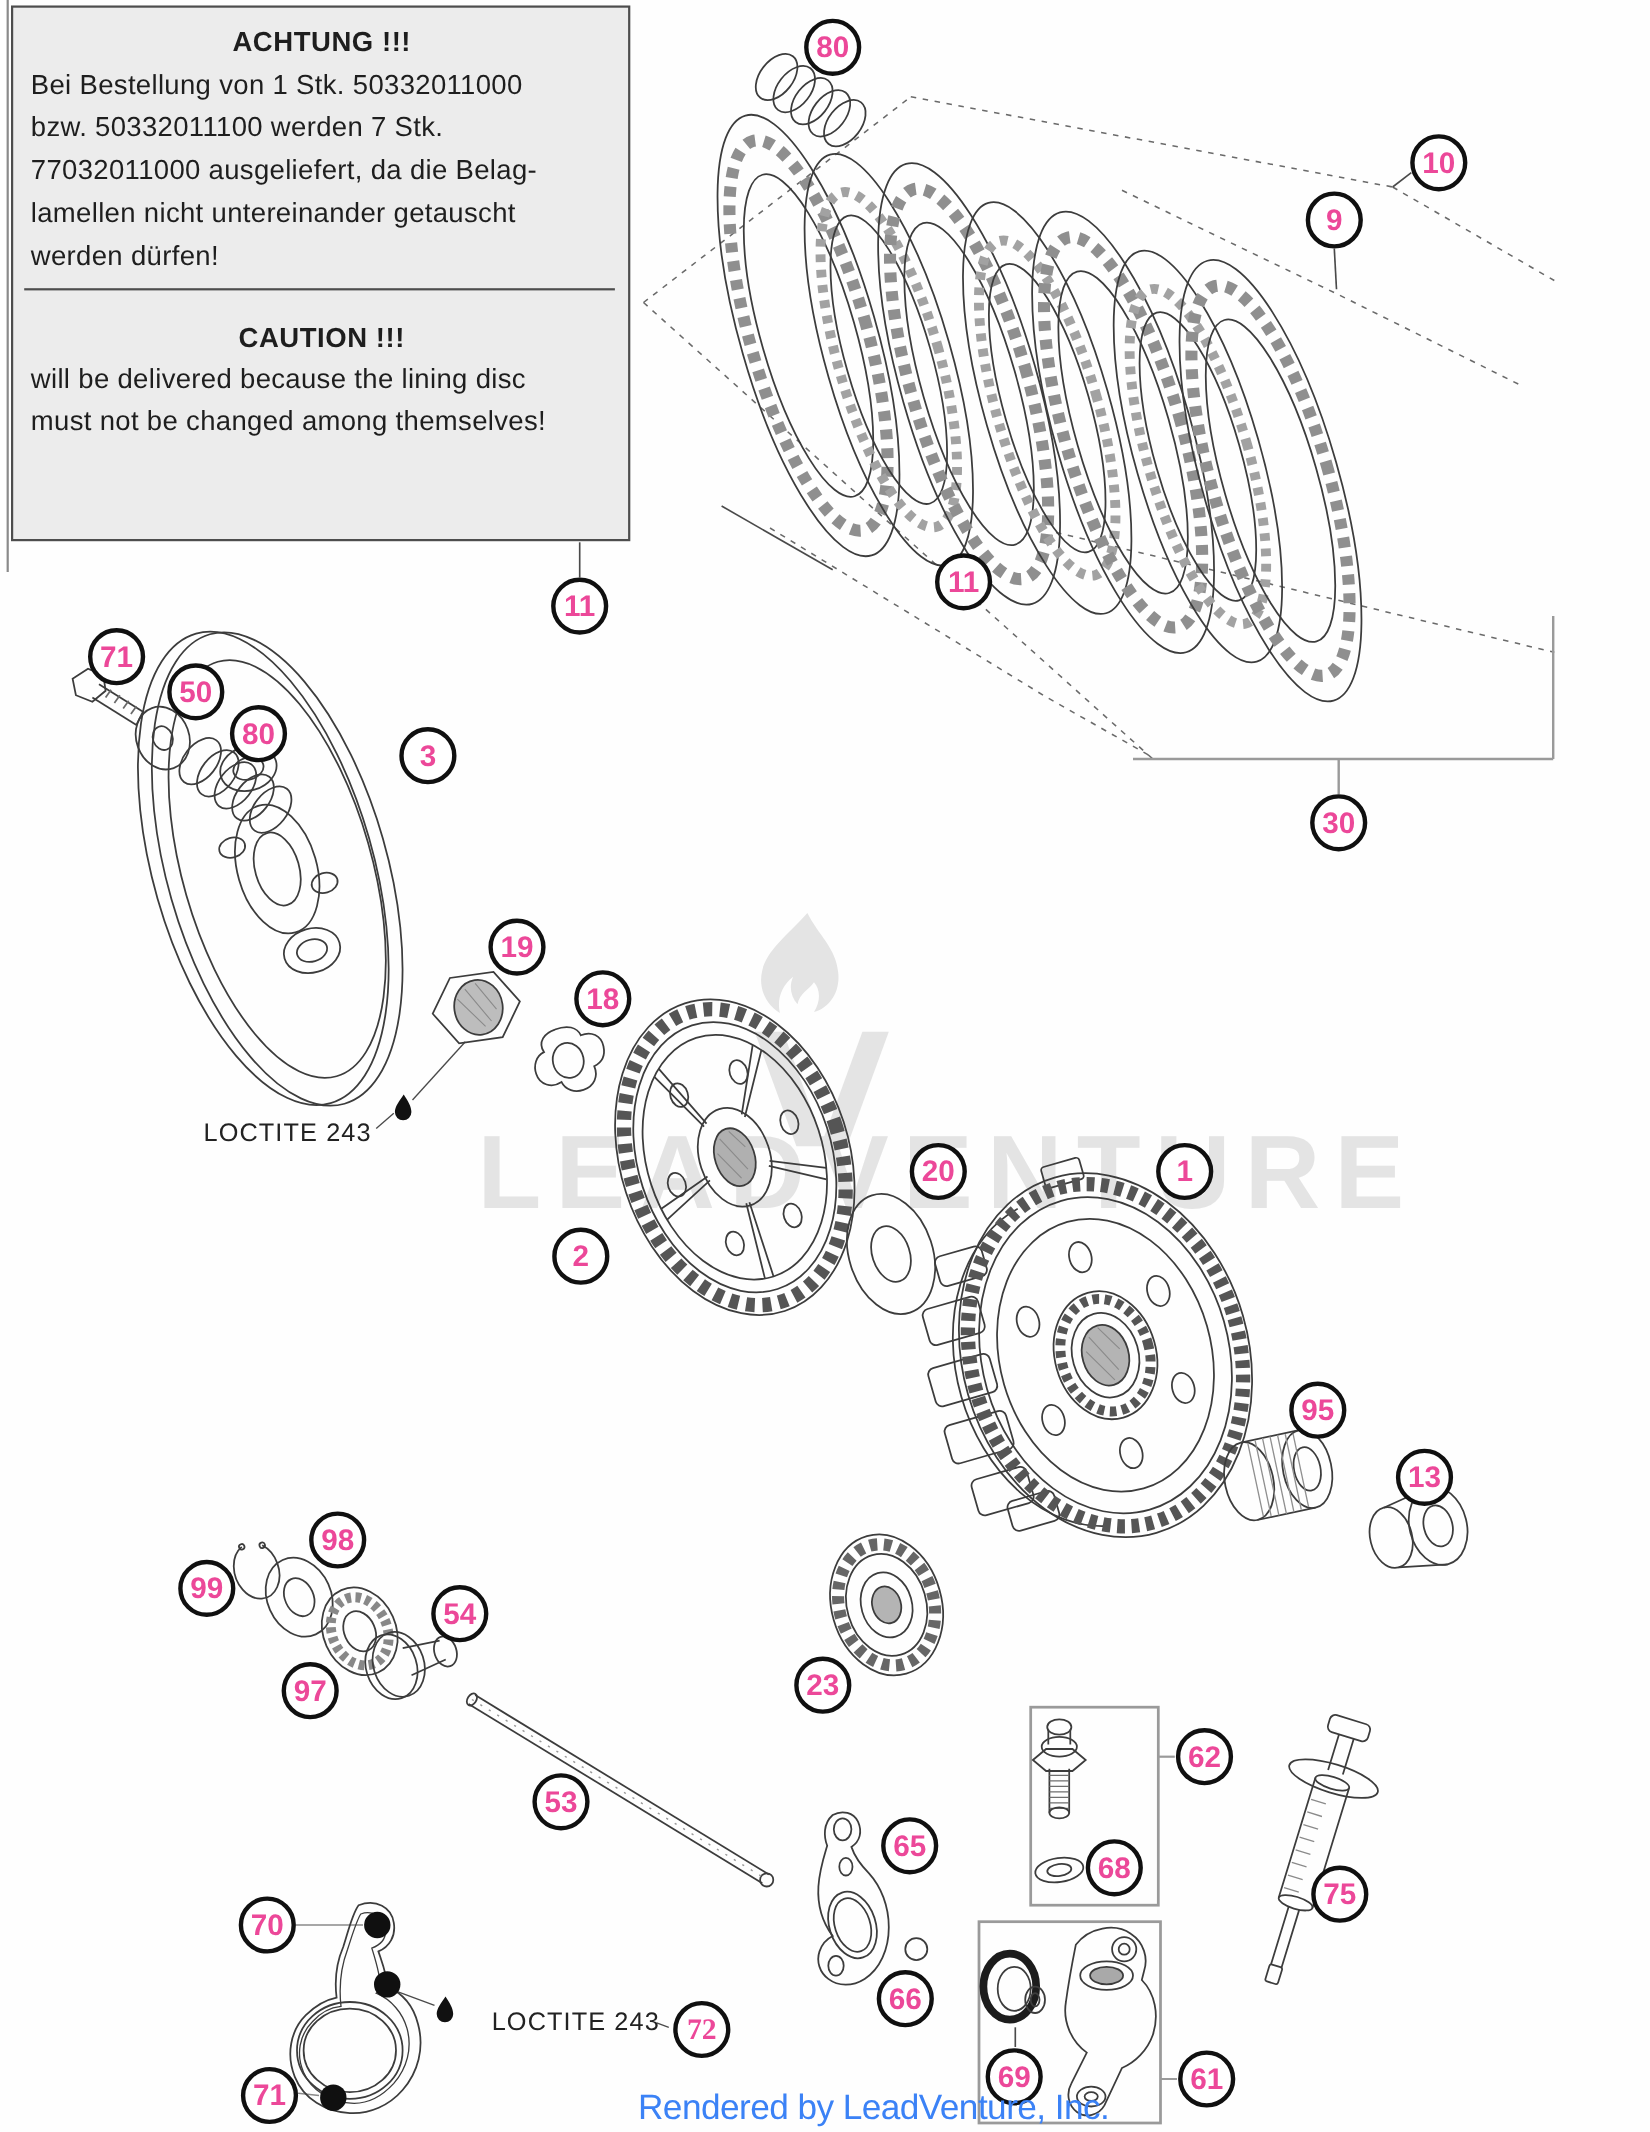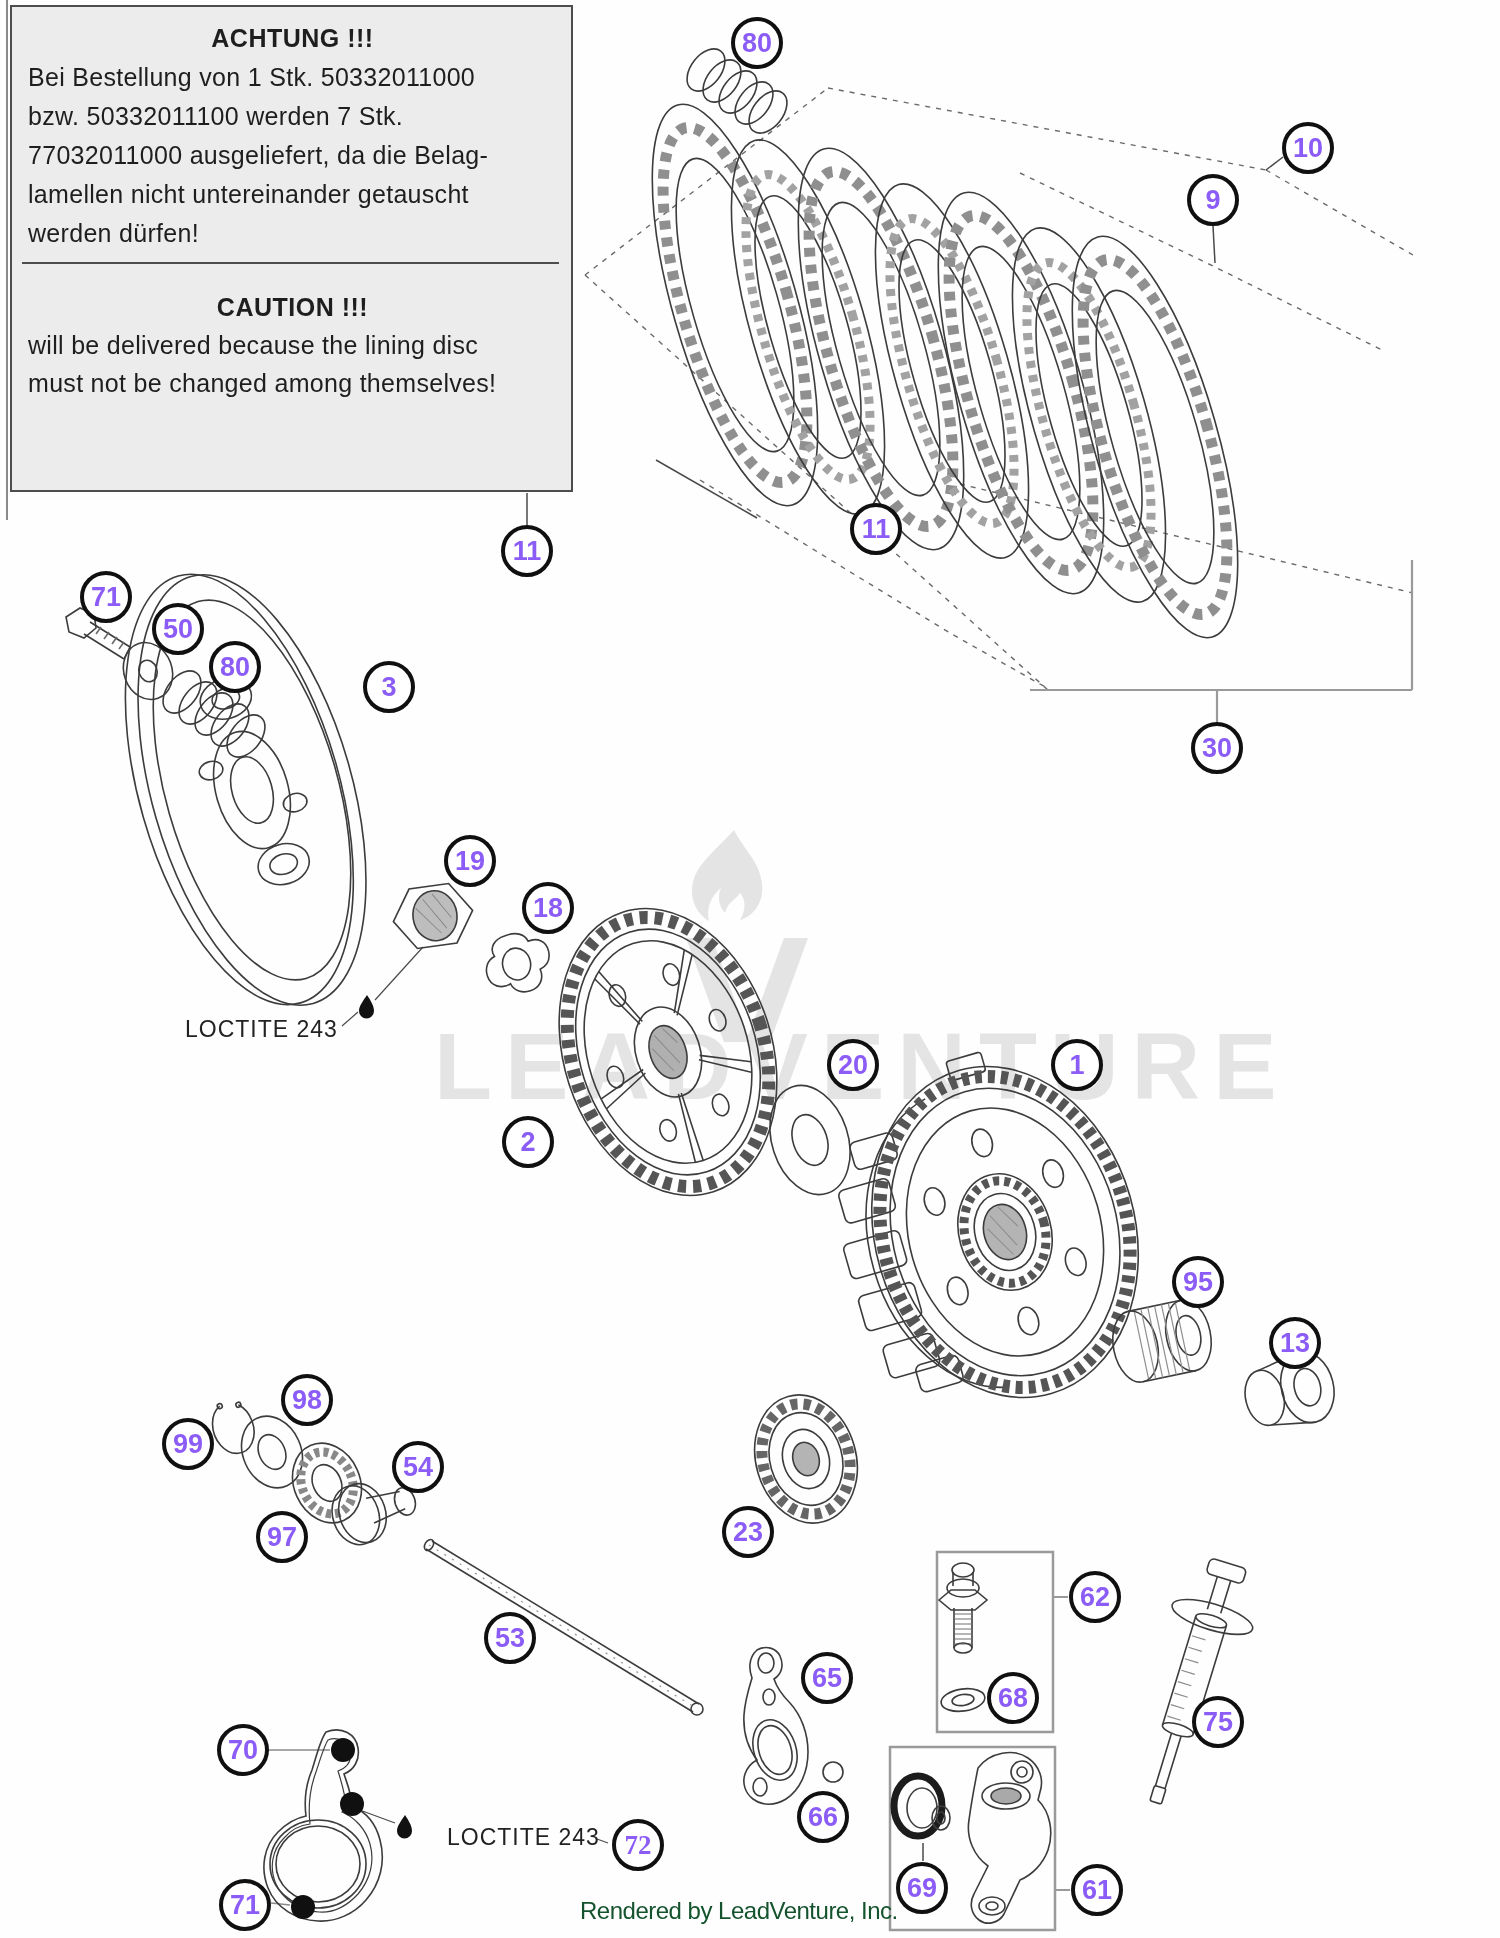--- a/index.html
+++ b/index.html
@@ -16,26 +16,26 @@
   .warn-divider{position:absolute;left:10px;right:12px;top:255px;height:2px;background:#4d4d4d;}
   .wblock{position:absolute;left:16px;right:14px;}
   .wblock.de{top:12px;line-height:39px;}
   .wblock.en{top:281px;line-height:38px;}
   .wtitle{text-align:center;font-weight:bold;font-size:25px;letter-spacing:0.5px;}
   .wline{font-size:25px;letter-spacing:0.3px;white-space:nowrap;}
   .page-edge{position:absolute;left:6px;top:0;width:2px;height:520px;background:#8a8a8a;z-index:3;}
   
   #callout-layer{position:absolute;left:0;top:0;width:1500px;height:1938px;z-index:4;}
   .callout{position:absolute;width:44px;height:44px;border:4px solid #101010;border-radius:50%;
-           background:#fff;color:#8b5cf6;text-align:center;
+           background:#fff;color:#ec4899;text-align:center;
            font:bold 27px/44px "Liberation Sans",sans-serif;
            transform:translate(-50%,-50%);}
   
-  .credit{position:absolute;left:580px;top:1897px;font-size:24px;letter-spacing:-0.5px;
-          color:#14532d;z-index:4;white-space:nowrap;}
+  .credit{position:absolute;left:580px;top:1897px;font-size:32px;letter-spacing:-0.5px;
+          color:#3b82f6;z-index:4;white-space:nowrap;}
   .loctite{font-family:"Liberation Sans",sans-serif;font-size:23px;letter-spacing:1px;fill:#222;}
 </style>
 </head>
 <body>
 
 <div id="stage">
 
   <div class="wm">
     <div class="wm-text">LEADVENTURE</div>
     <svg width="1500" height="1938" viewBox="0 0 1500 1938">

